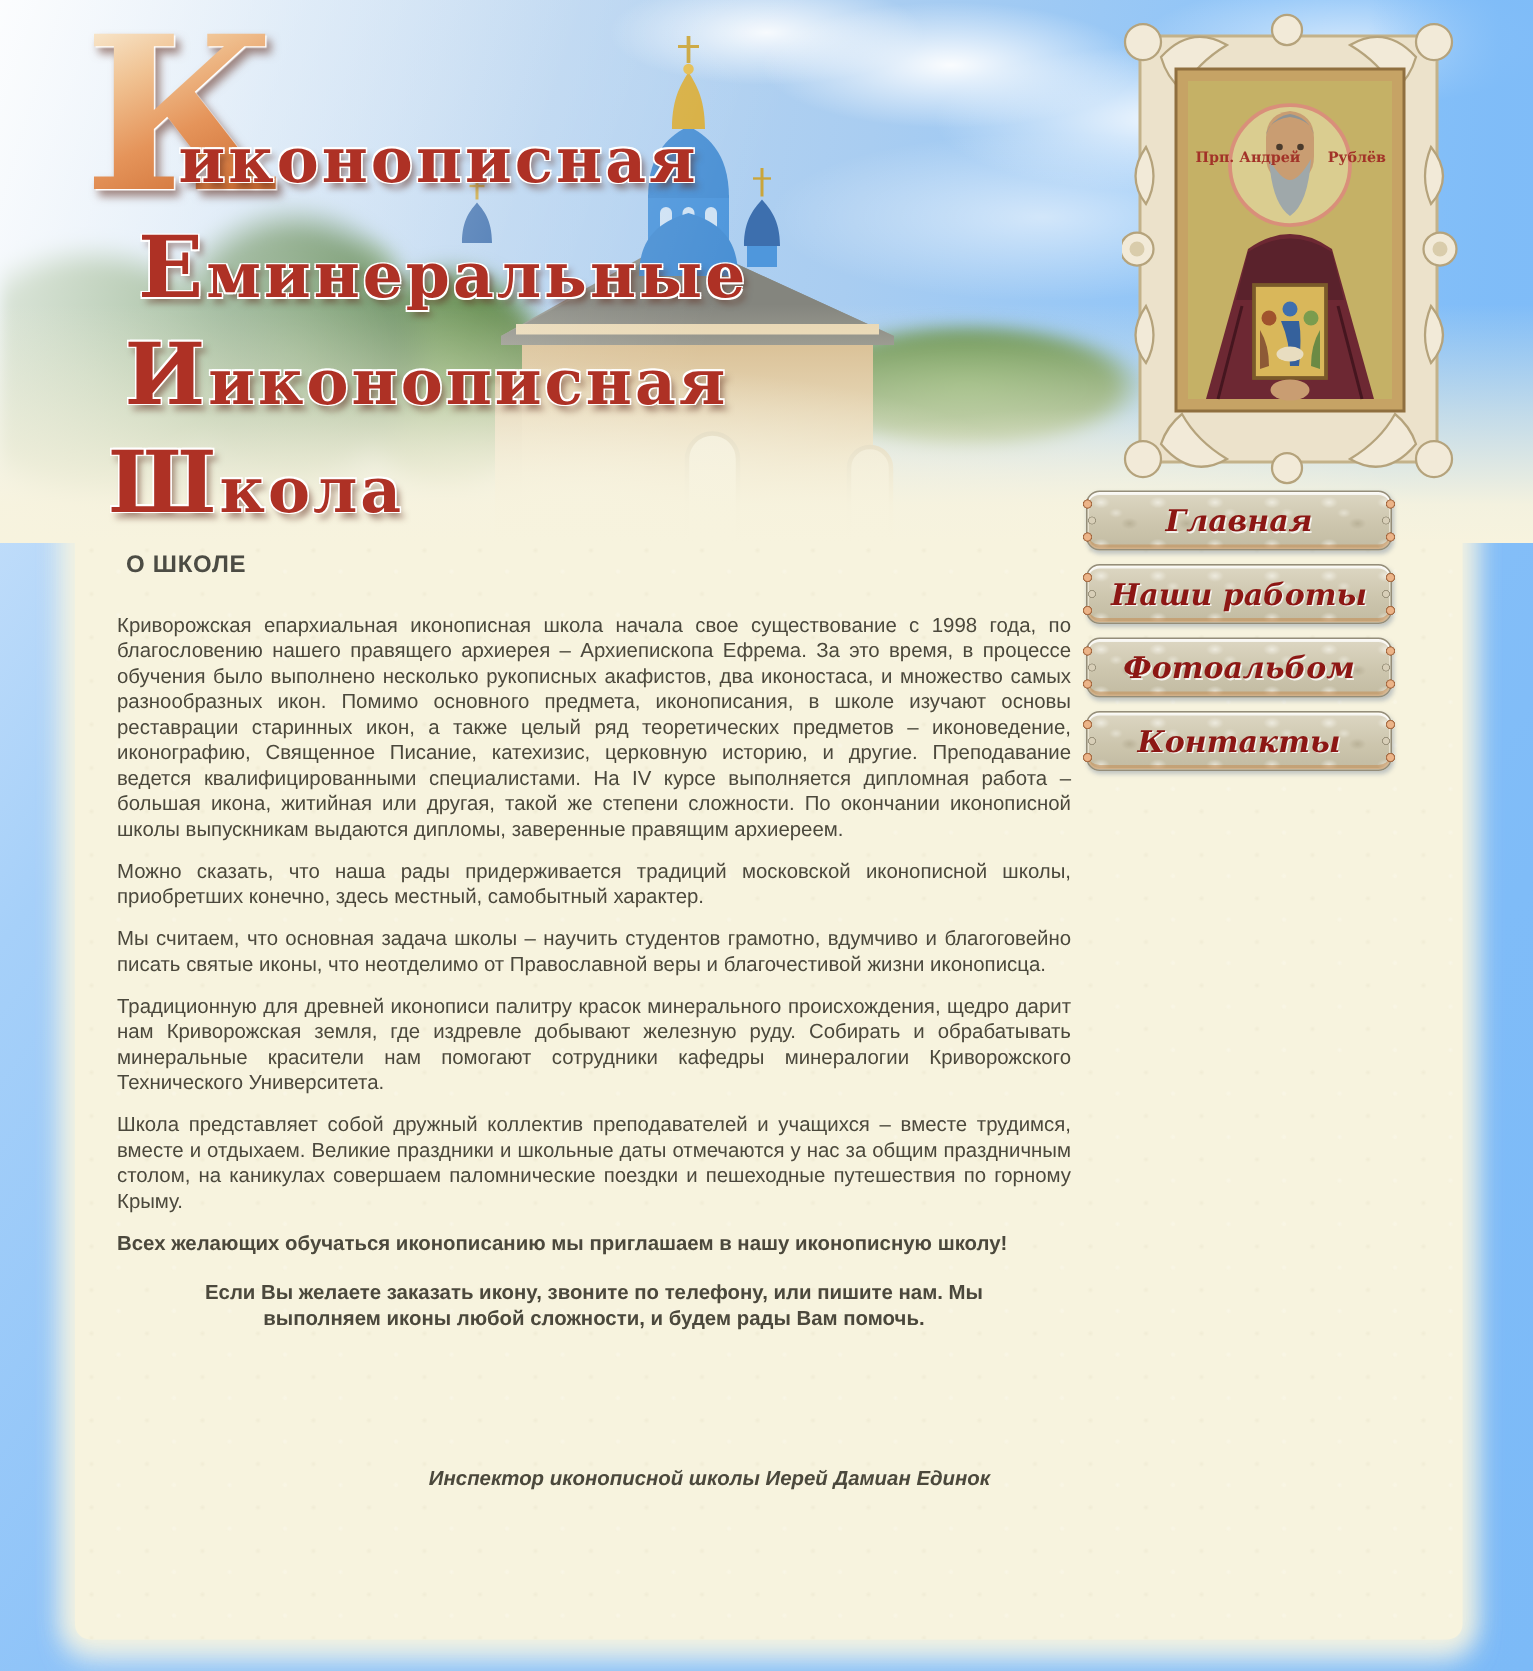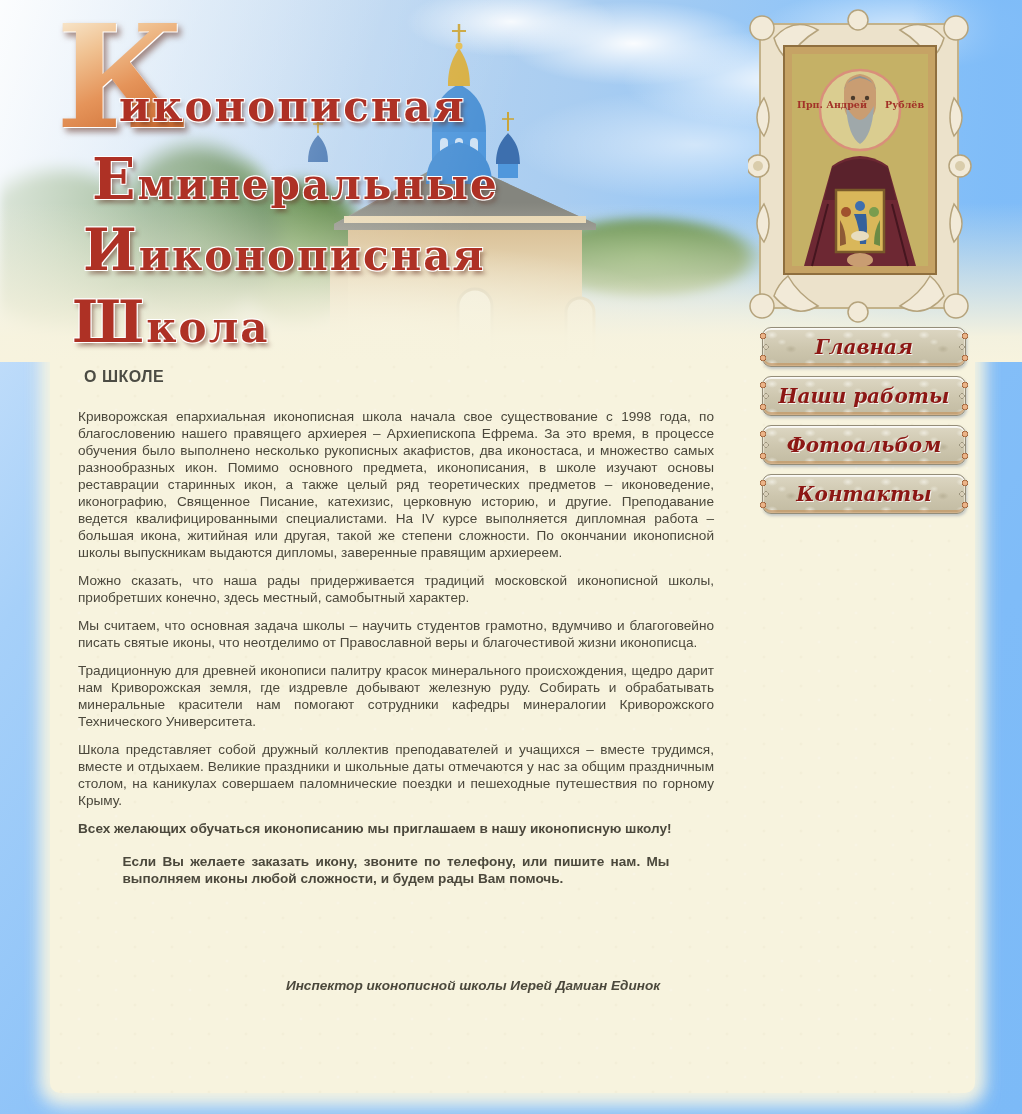--- a/index.html
+++ b/index.html
@@ -58,21 +58,21 @@
         filter:drop-shadow(1px 1px 0 #fff) drop-shadow(3px 4px 3px rgba(96,44,30,.55));}
   .l1{left:119px;top:86px;}
   .l2{left:92px;top:150px;}
   .l3{left:83px;top:221px;}
   .l4{left:72px;top:293px;}
 
   
   .icon-wrap{position:absolute;left:748px;top:8px;width:228px;height:326px;z-index:5;}
 
   
-  .nav{position:absolute;left:762px;top:327px;width:204px;z-index:6;}
+  .nav{position:absolute;left:724px;top:327px;width:204px;z-index:6;}
   .navbtn{position:relative;height:38px;margin-bottom:9px;cursor:pointer;
        border:1px solid #948d79;border-radius:9px;
        background-image:
         radial-gradient(ellipse 9px 6px at 9px 7px,rgba(255,255,250,.55),transparent 65%),
         radial-gradient(ellipse 9px 6px at 28px 21px,rgba(140,130,100,.30),transparent 65%),
         radial-gradient(ellipse 7px 5px at 19px 14px,rgba(255,255,250,.4),transparent 65%),
         linear-gradient(180deg,#ddd7c3 0%,#cdc6ae 55%,#c2bba2 100%);
        background-size:38px 28px,38px 28px,38px 28px,100% 100%;
        box-shadow:inset 0 2px 0 rgba(255,255,255,.75), inset 0 -3px 0 rgba(196,141,82,.55),
                   inset 0 0 0 1px rgba(255,252,240,.5), 1px 2px 3px rgba(90,110,140,.35);
@@ -87,21 +87,21 @@
   .navbtn .endcap.right{right:-5px;
        background:radial-gradient(circle 5px at 8px 8px,#ecb488 40%,#9a5c33 58%,transparent 65%),
                   radial-gradient(circle 5px at 8px 30px,#ecb488 40%,#9a5c33 58%,transparent 65%),
                   radial-gradient(circle 4px at 5px 19px,#d8cfb8 45%,#8f8770 62%,transparent 70%);}
 
   
   .content{position:absolute;left:78px;top:368px;width:636px;z-index:3;color:#4b483c;}
   .content h2{margin:0 0 22px 6px;font-size:16px;font-weight:bold;color:#4c4c44;letter-spacing:.5px;}
   .content p{margin:0 0 11px;font-size:13.6px;line-height:17px;text-align:justify;}
   .content p.invite{font-weight:bold;margin-top:0;}
-  .content p.order{font-weight:bold;margin:16px auto 0;width:86%;}
+  .content p.order{font-weight:bold;text-align:center;margin:16px auto 0;width:86%;}
   .signature{position:absolute;left:78px;top:978px;width:790px;z-index:3;text-align:center;
        font-size:13.6px;font-weight:bold;font-style:italic;color:#4b483c;}
 </style>
 </head>
 <body>
 
 <div class="page">
 
   <div class="panel"></div>
 

